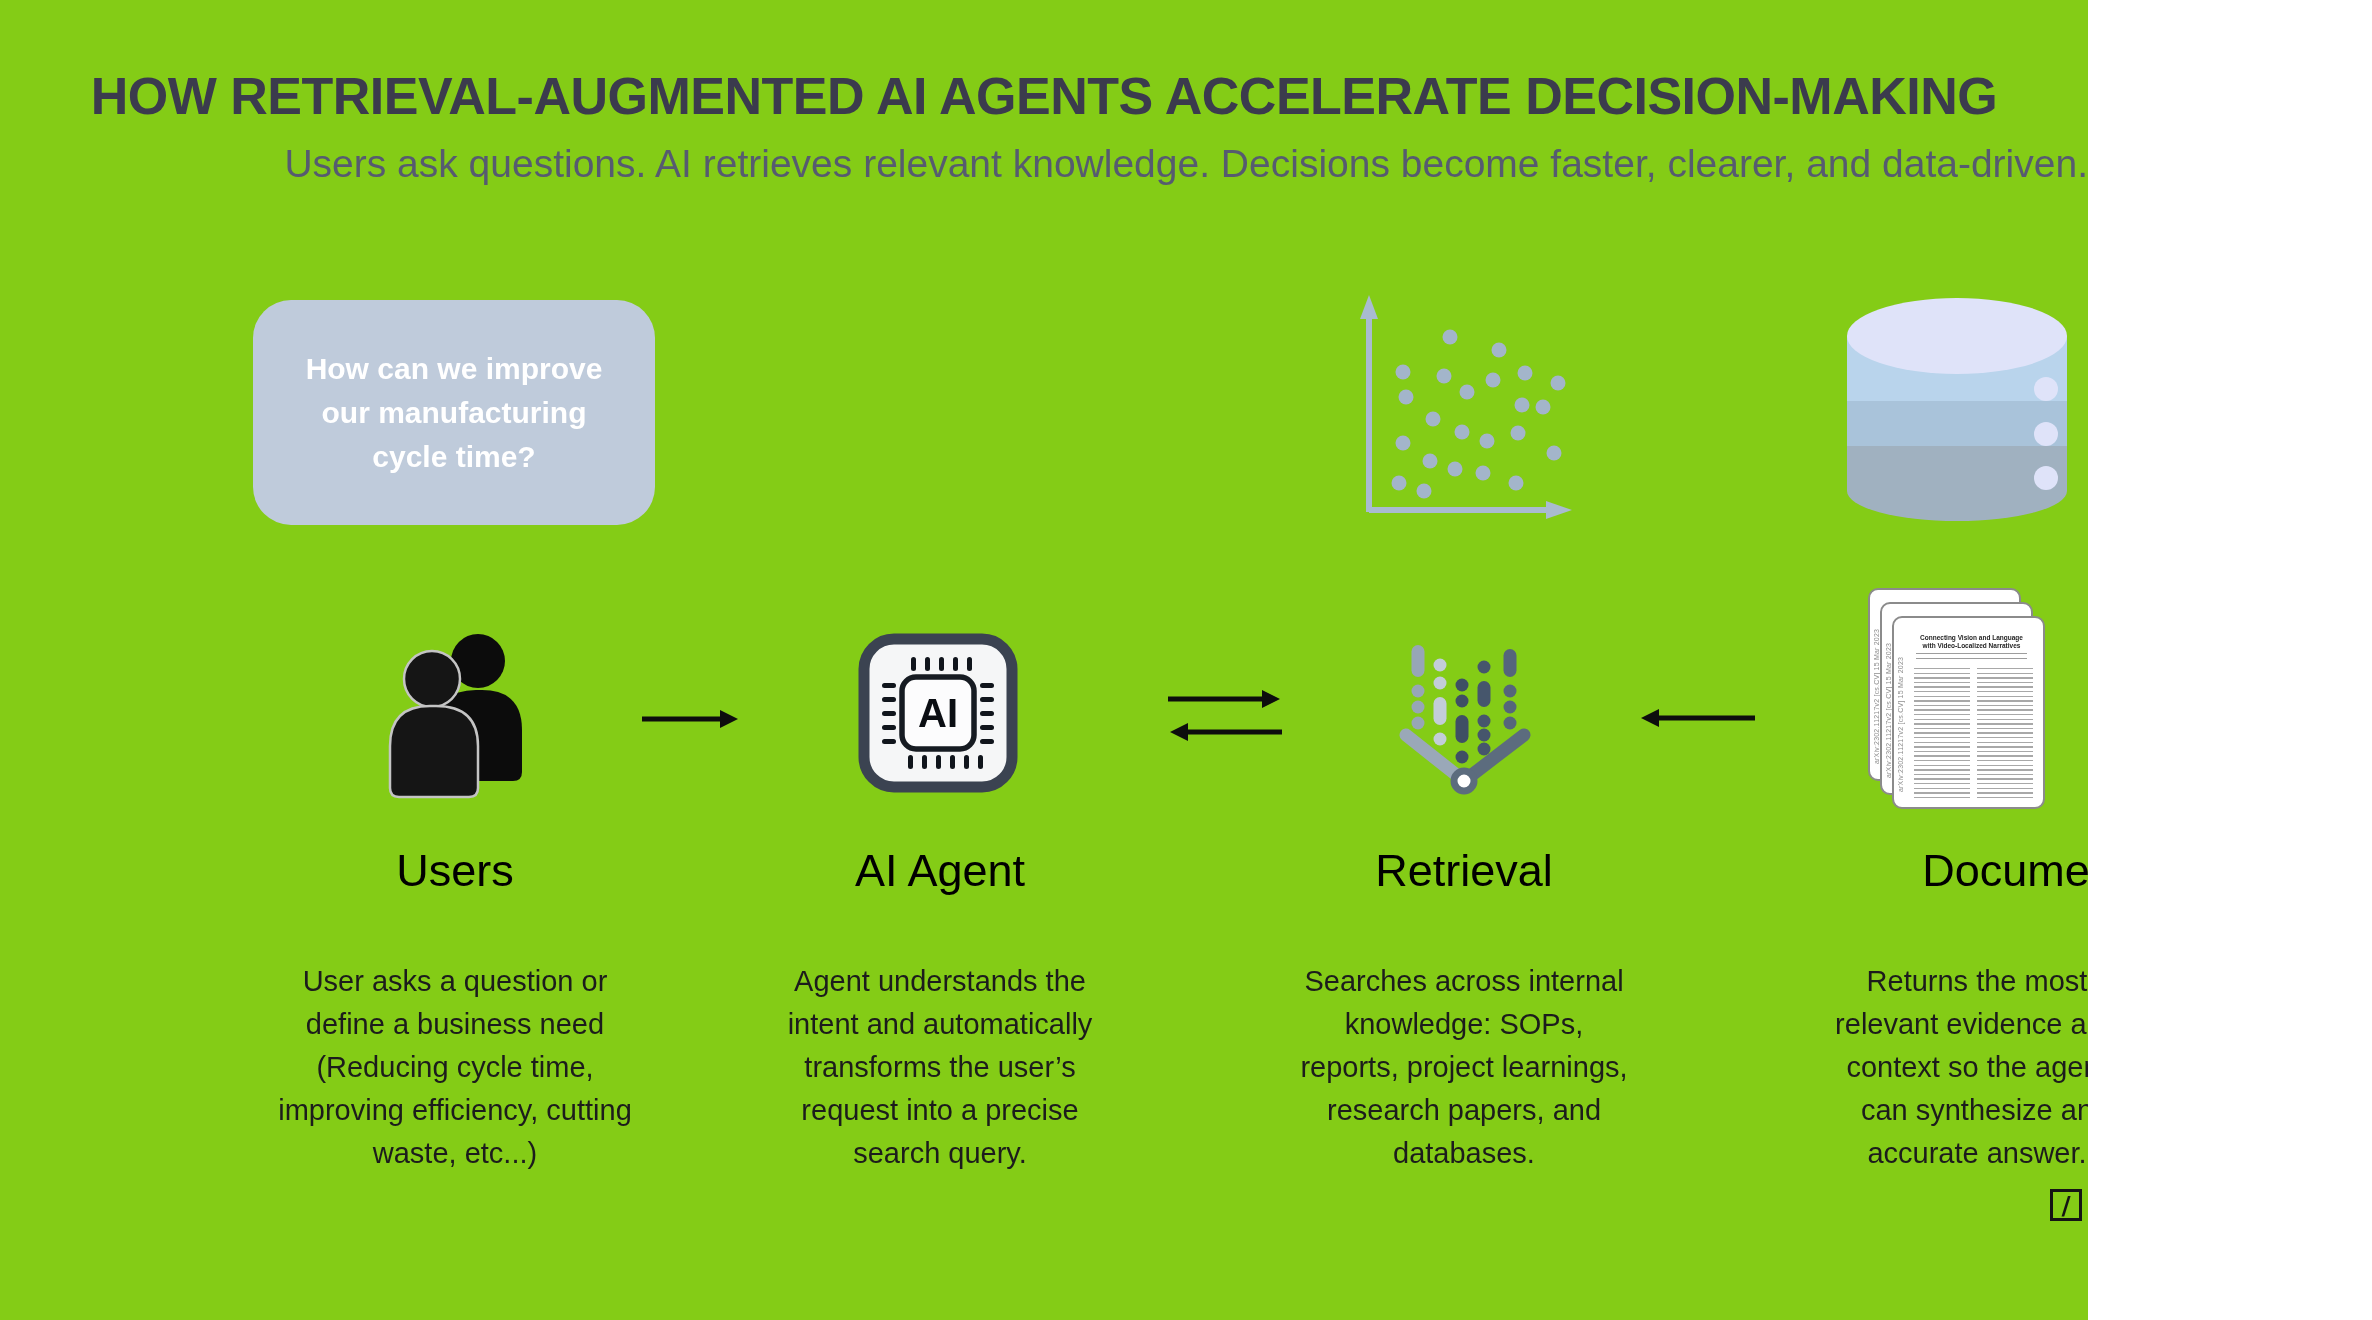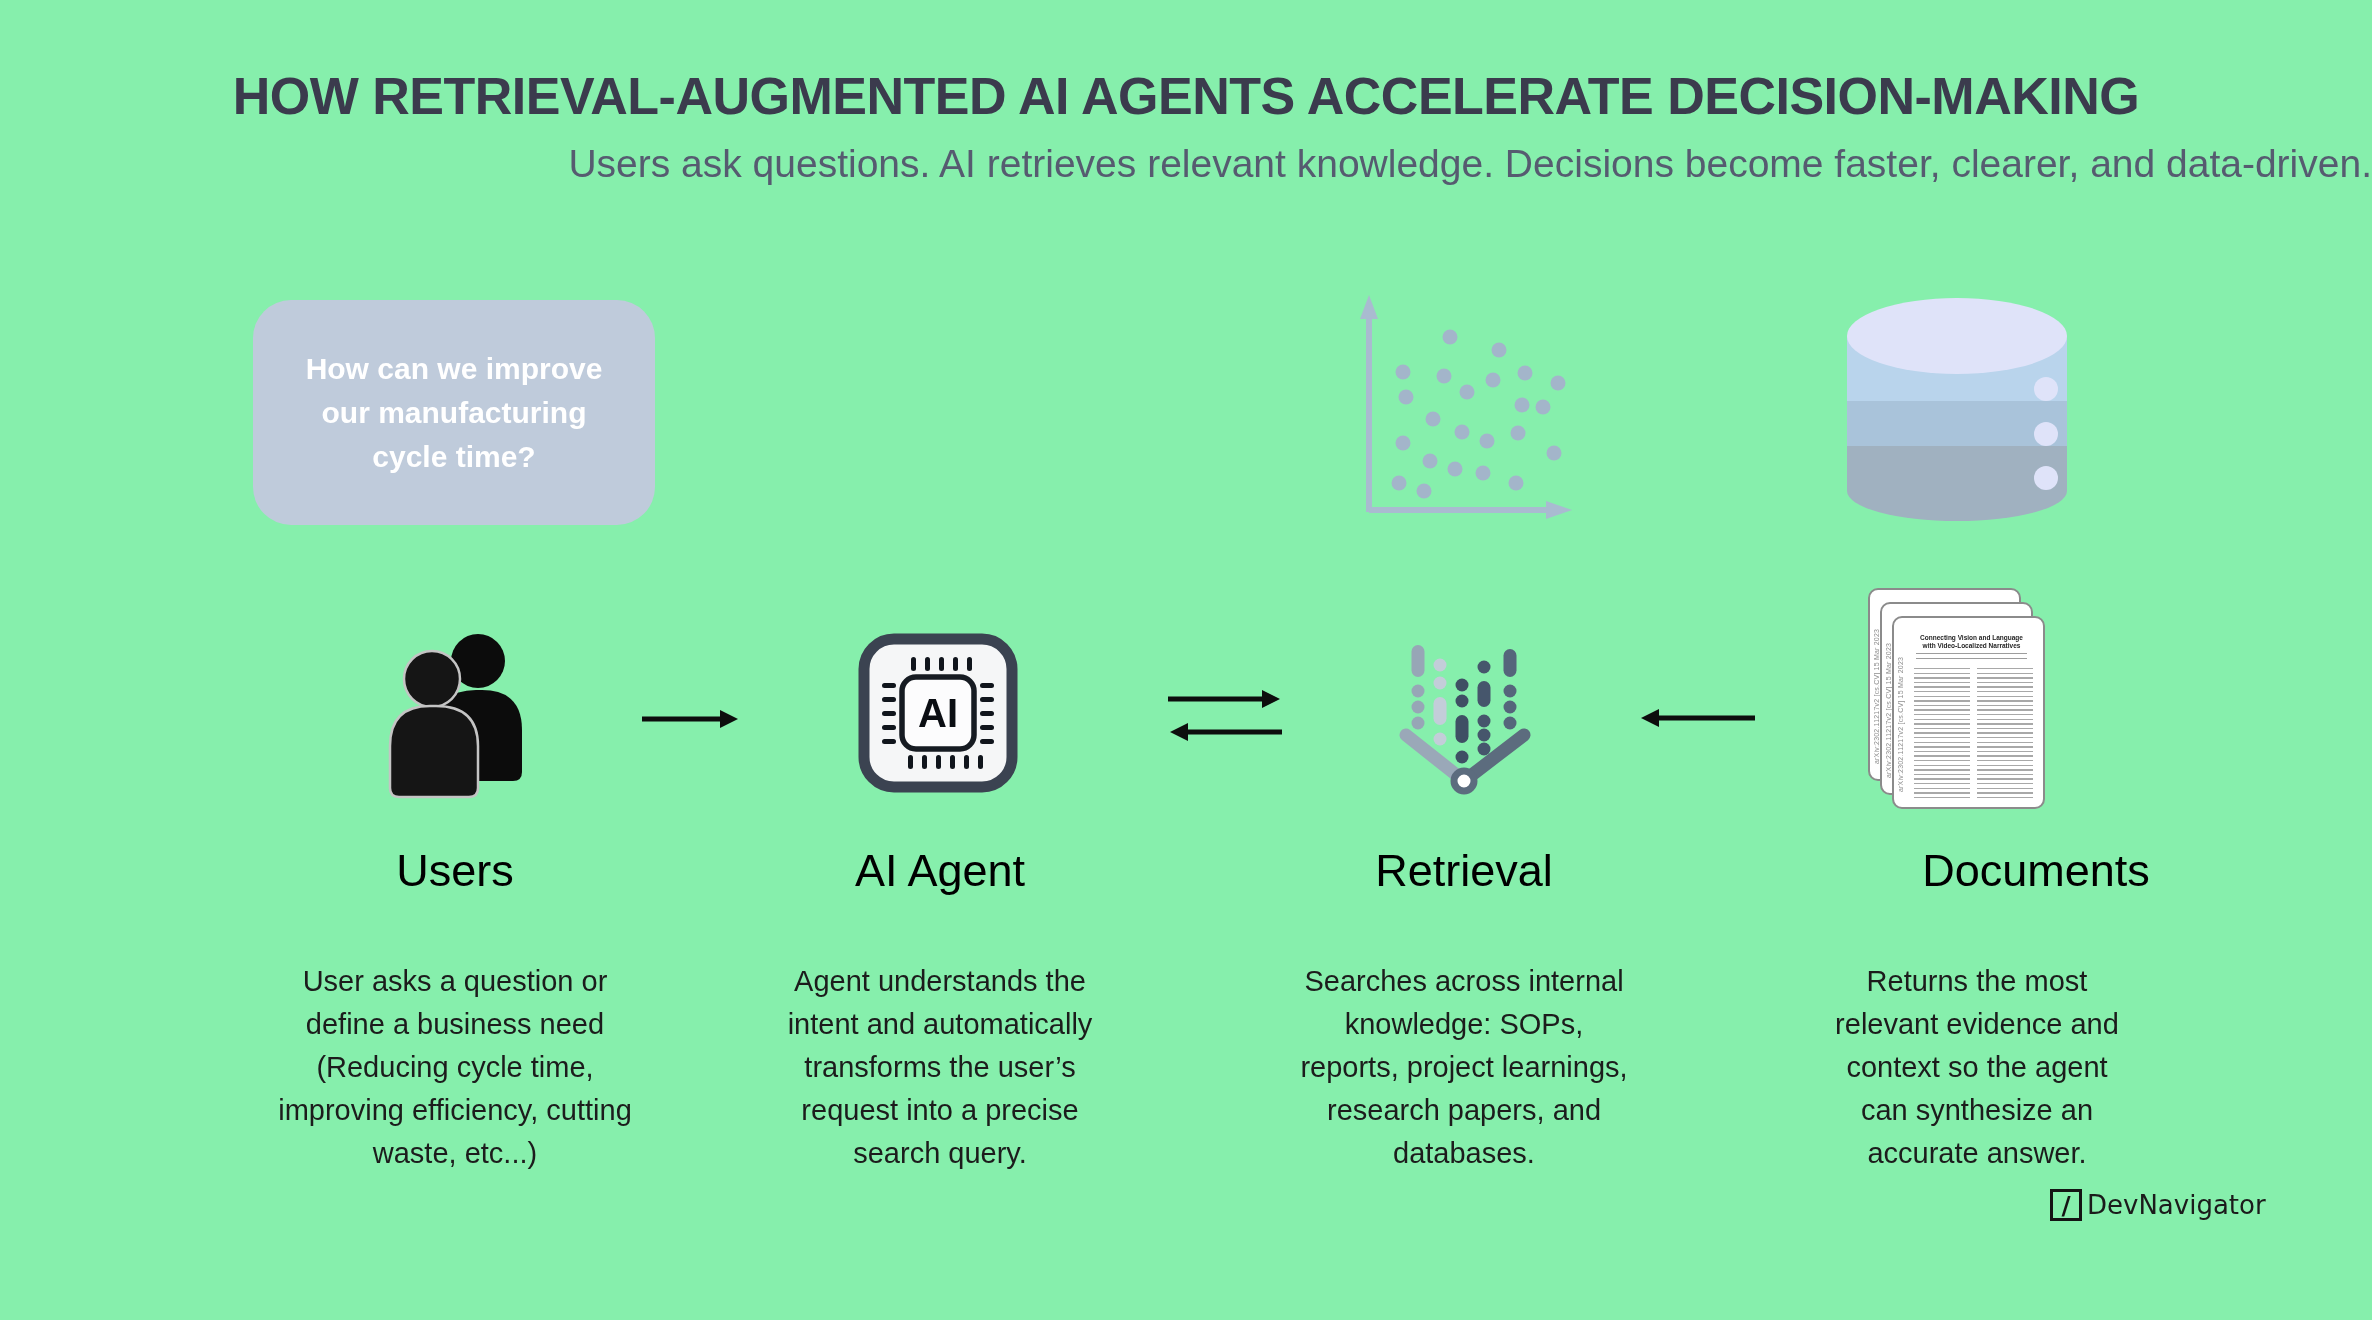--- a/index.html
+++ b/index.html
@@ -1,17 +1,17 @@
 <!DOCTYPE html>
 <html><head>
 <meta charset="utf-8">
 <style>
   html,body { margin:0; padding:0; background:#ffffff; }
   #canvas {
-    position:relative; width:2372px; height:1320px; background:#86efac;
+    position:relative; width:2088px; height:1320px; background:#84cc16;
     overflow:hidden; font-family:"Liberation Sans", sans-serif;
   }
 
   
   .title {
     position:absolute; left:0; right:0; top:66px; text-align:center;
     font-size:52px; font-weight:800; letter-spacing:-0.5px; color:#3b3b4d;
   }
   .subtitle {
     position:absolute; left:0; right:0; top:142px; text-align:right;

